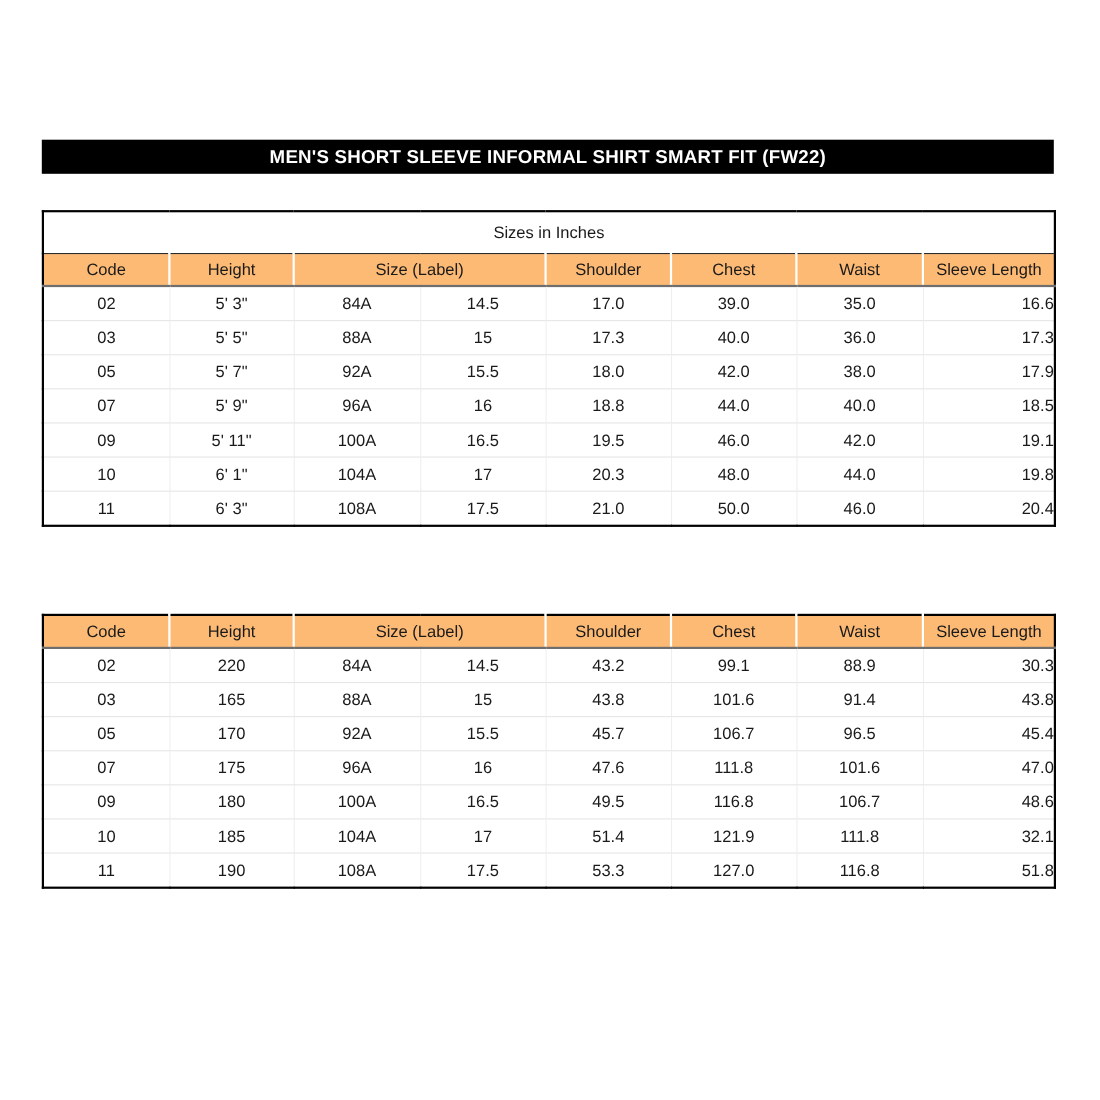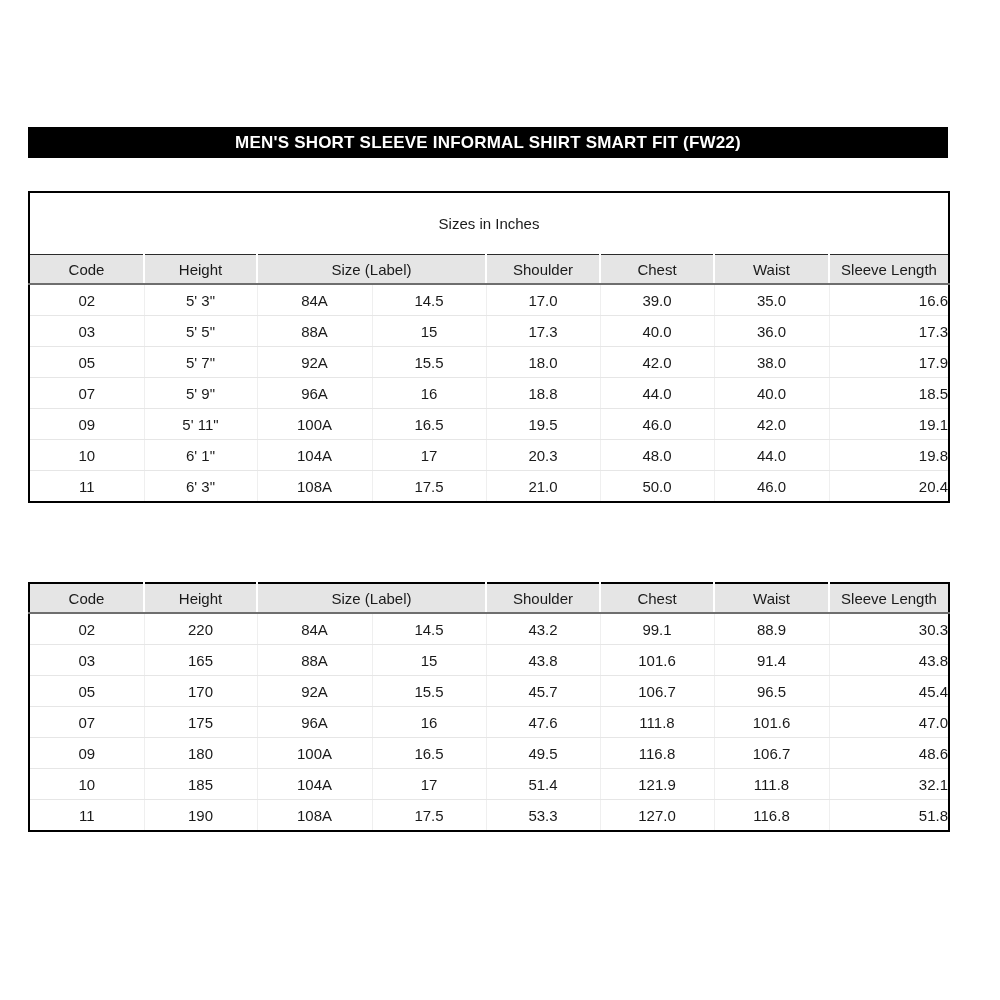--- a/index.html
+++ b/index.html
@@ -7,21 +7,21 @@
     padding: 0;
     background: #ffffff;
     width: 1000px;
     height: 1000px;
     font-family: "Liberation Sans", sans-serif;
     color: #1a1a1a;
     -webkit-font-smoothing: antialiased;
   }
   .page {
     width: 920px;
-    margin-left: 28px;
+    margin-left: 38px;
     padding-top: 127px;
   }
   .title-bar {
     height: 31px;
     background: #000000;
     color: #ffffff;
     display: flex;
     align-items: center;
     justify-content: center;
     font-weight: bold;
@@ -36,25 +36,25 @@
     font-size: 15px;
   }
   table.size-table.first { margin-top: 33px; }
   table.size-table.second { margin-top: 79px; }
   .caption-row td {
     height: 29px;
     text-align: center;
     background: #ffffff;
     border-bottom: 1px solid #2b2b2b;
     font-size: 15px;
-    padding: 16px;
+    padding: 4px;
   }
   .header-row th {
     height: 28px;
-    background: #e5e5e5;
+    background: #fdba74;
     font-weight: normal;
     font-size: 15px;
     text-align: center;
     border-left: 2px solid #ffffff;
     border-bottom: 2px solid #6e6e6e;
     padding: 0;
   }
   .header-row th:first-child { border-left: none; }
   tbody td {
     height: 30px;

